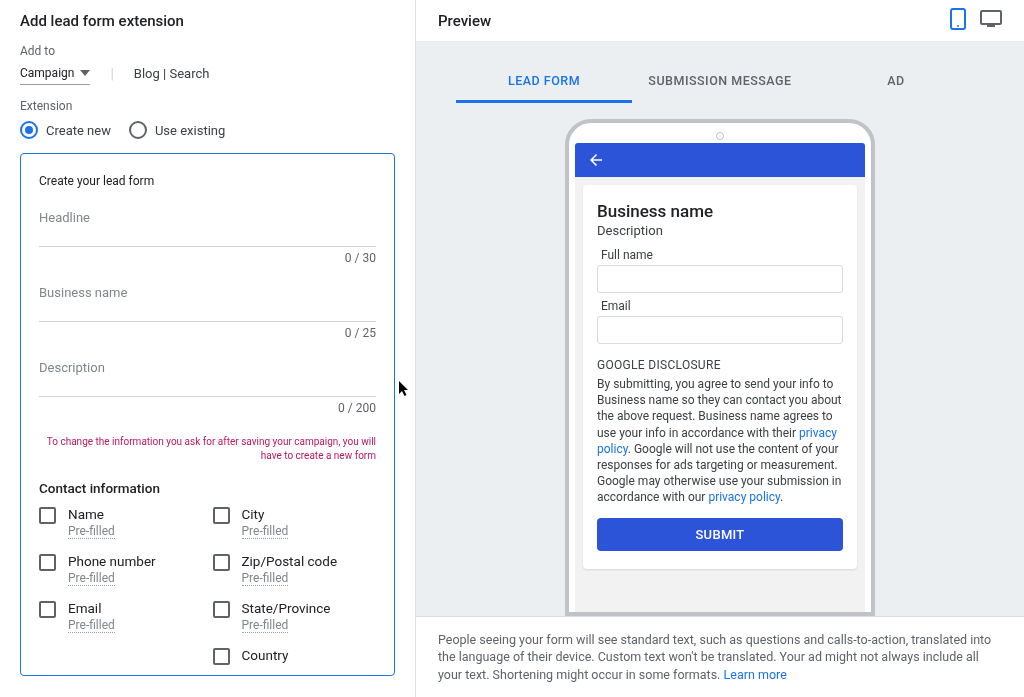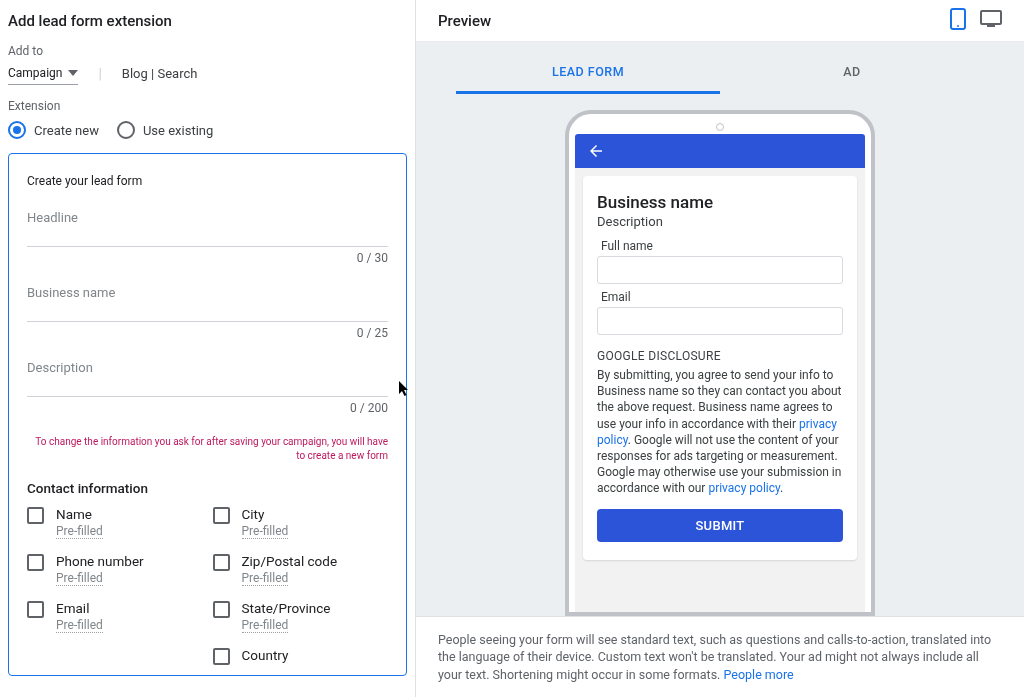--- a/index.html
+++ b/index.html
@@ -8,21 +8,21 @@
     font-size: 14px;
     color: #3c4043;
     background: #fff;
     width: 1024px;
     height: 697px;
     overflow: hidden;
     display: flex;
   }
   .left-panel {
     width: 415px;
-    padding: 12px 8px;
+    padding: 12px 20px;
     background: #fff;
   }
   .right-panel {
     flex: 1;
     background: #fff;
     border-left: 1px solid #e0e0e0;
     display: flex;
     flex-direction: column;
   }
   .page-title {
@@ -183,21 +183,21 @@
   .device-icons .icon { cursor: pointer; }
   .preview-body {
     flex: 1;
     background: #eceff1;
     display: flex;
     flex-direction: column;
     overflow: hidden;
   }
   .tabs {
     display: flex;
-    margin: 14px 40px 0 40px;
+    margin: 23px 40px 0 40px;
   }
   .tab {
     flex: 1;
     text-align: center;
     font-size: 12.5px;
     font-weight: 500;
     letter-spacing: 0.5px;
     color: #5f6368;
     padding: 8px 4px 12px 4px;
     cursor: pointer;
@@ -443,20 +443,21 @@
             <rect x="1" y="1" width="20" height="13" rx="1" fill="none" stroke="#5f6368" stroke-width="2"></rect>
             <rect x="7" y="15" width="8" height="2" fill="#5f6368"></rect>
           </svg>
       </span>
     </div>
   </div>
 
   <div class="preview-body">
     <div class="tabs">
       <div class="tab active">LEAD FORM</div>
+      <div class="tab"><span>SUBMISSION MESSAGE</span></div>
       <div class="tab">AD</div>
     </div>
 
     <div class="phone-wrap">
       <div class="phone">
         <div class="phone-notch">
             <span></span>
           </div>
         <div class="phone-topbar">
           <svg width="18" height="18" viewBox="0 0 24 24">
@@ -476,19 +477,19 @@
               <span>By submitting, you agree to send your info to Business name so they can contact you about the above request. Business name agrees to use your info in accordance with their </span><span class="lnk">privacy policy</span><span>. Google will not use the content of your responses for ads targeting or measurement. Google may otherwise use your submission in accordance with our </span><span class="lnk">privacy policy</span><span>.</span>
             </div>
             <div class="fp-submit">SUBMIT</div>
           </div>
         </div>
       </div>
     </div>
   </div>
 
   <div class="footer-note">
-    <span>People seeing your form will see standard text, such as questions and calls-to-action, translated into the language of their device. Custom text won't be translated. Your ad might not always include all your text. Shortening might occur in some formats. </span><span class="lnk">People more</span>
+    <span>People seeing your form will see standard text, such as questions and calls-to-action, translated into the language of their device. Custom text won't be translated. Your ad might not always include all your text. Shortening might occur in some formats. </span><span class="lnk">Learn more</span>
   </div>
 </div>
 
 <svg class="cursor" width="12" height="16" viewBox="0 0 12 16">
   <path d="M0 0 L0 13 L3 10 L5.5 15 L7.5 14 L5 9 L9 9 Z" fill="#000"></path>
 </svg>
 
 </body></html>

